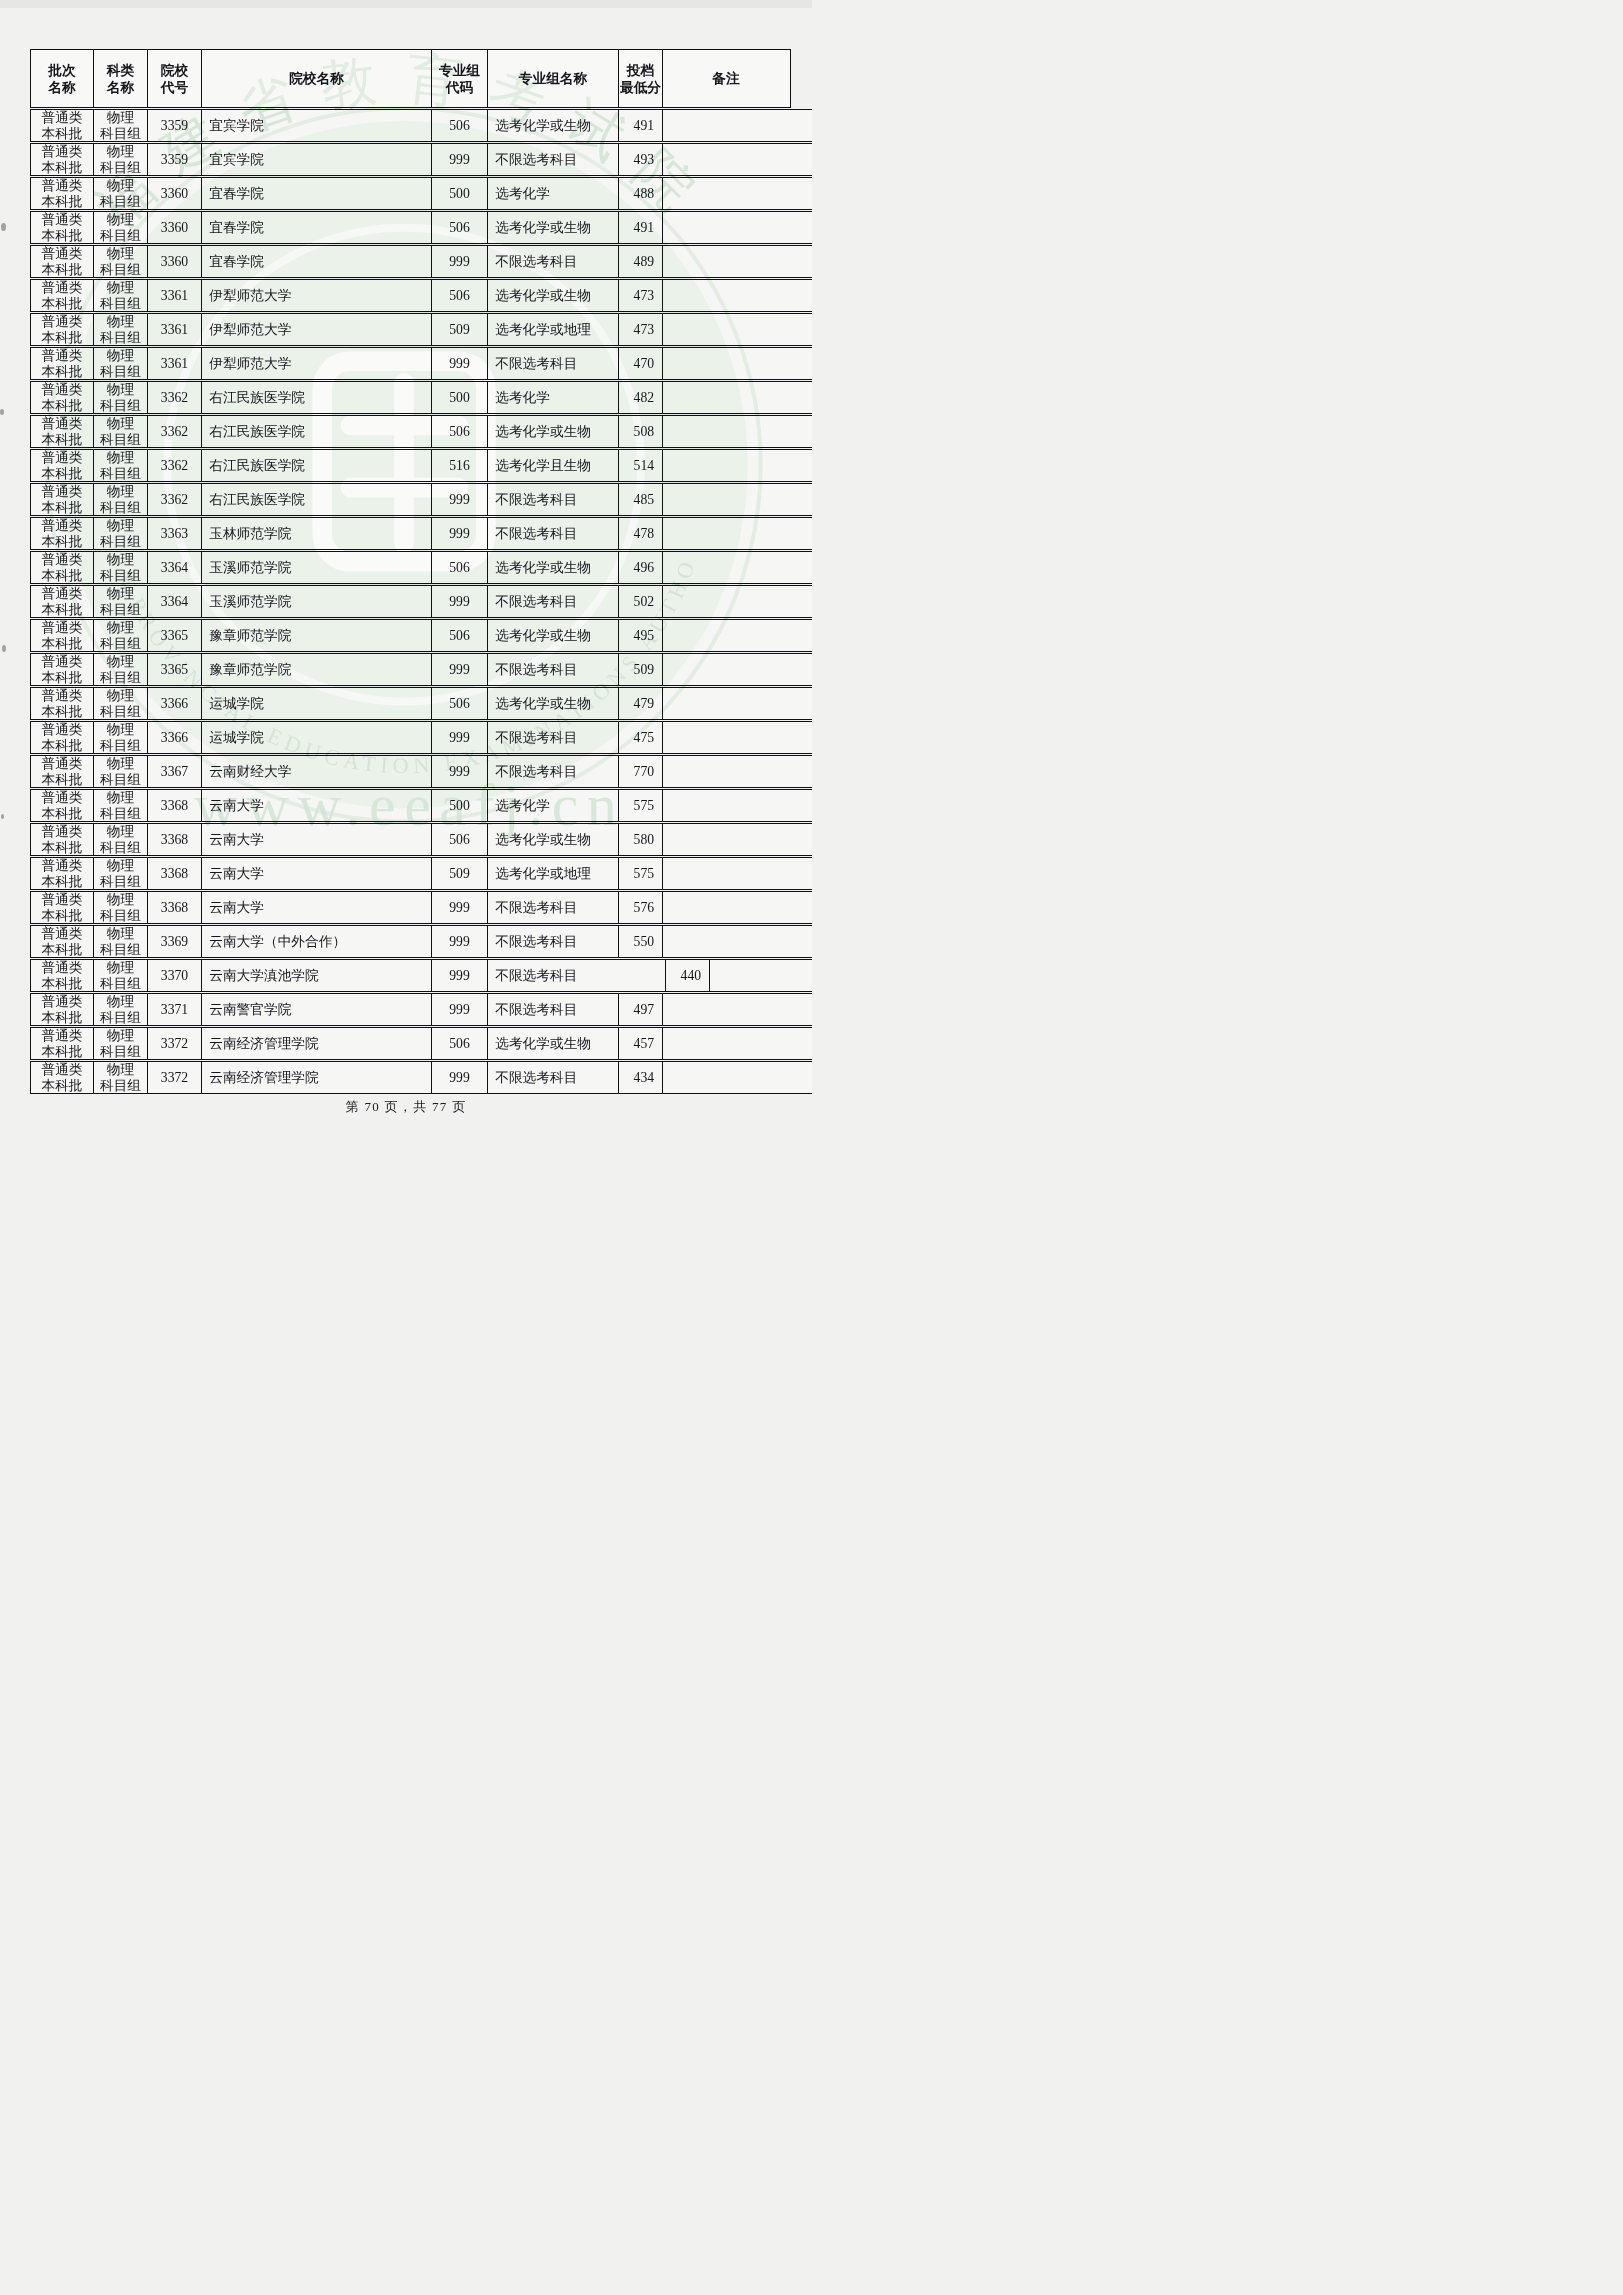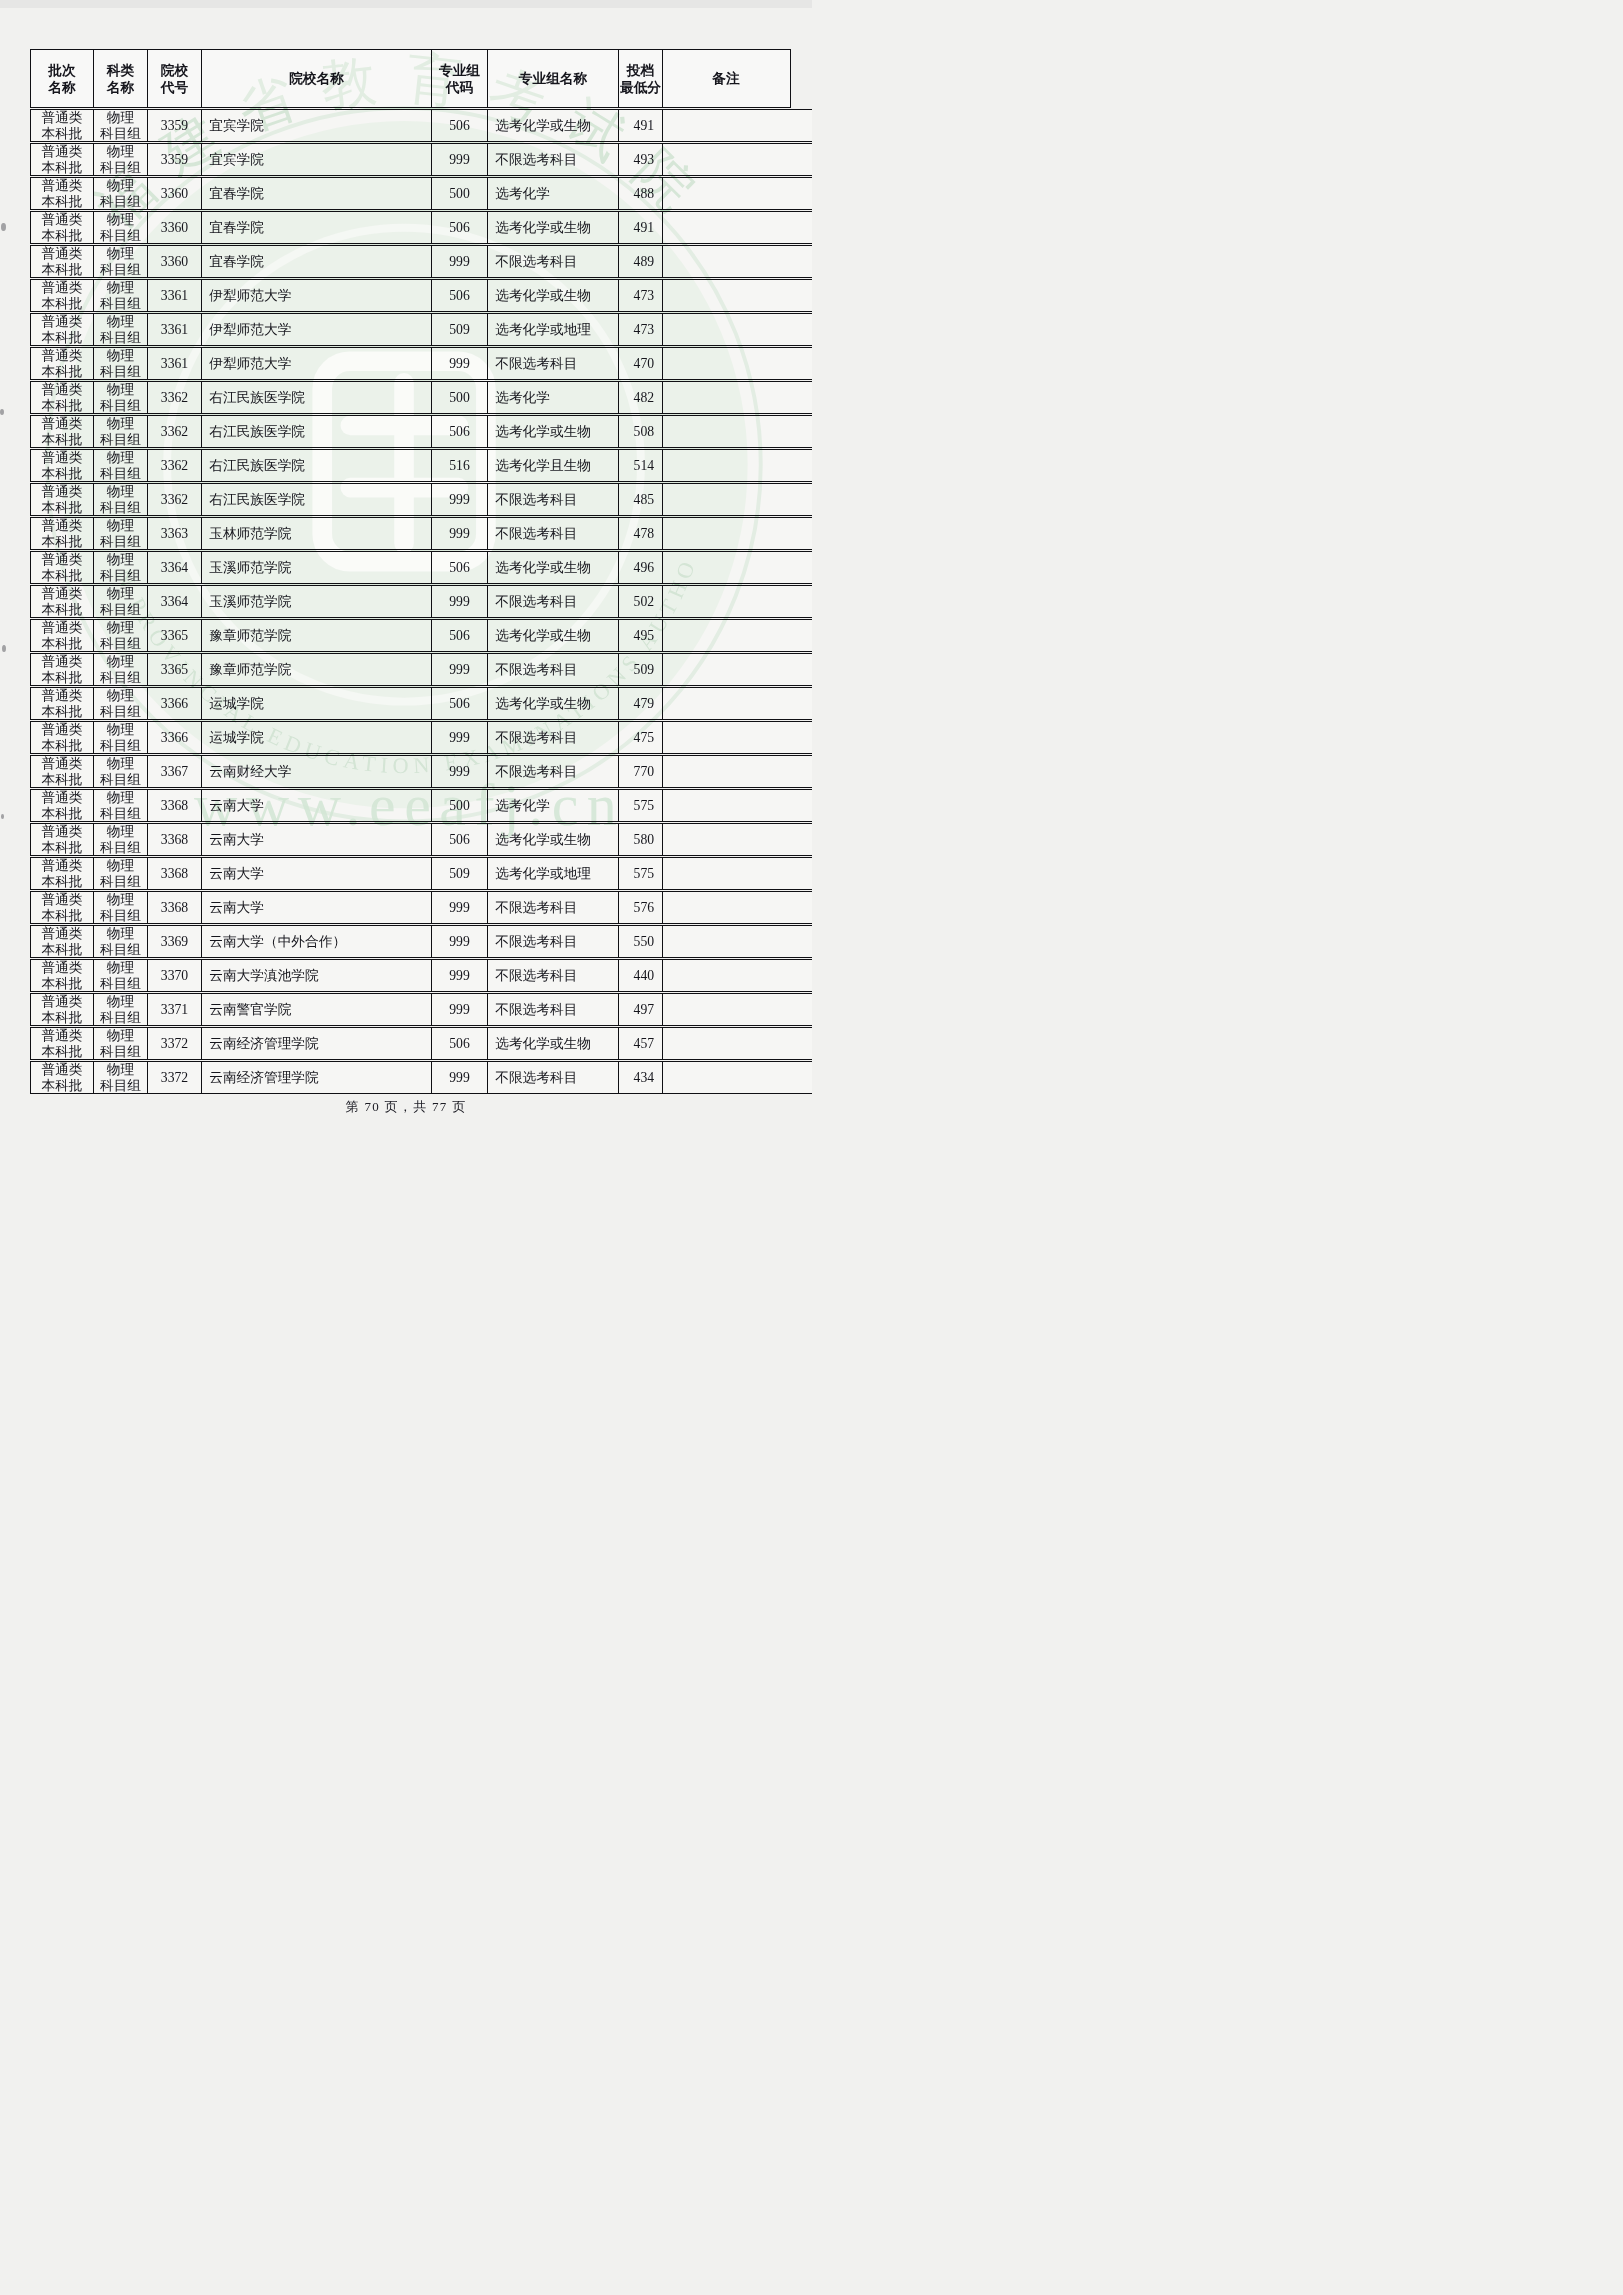--- a/index.html
+++ b/index.html
@@ -526,21 +526,21 @@
             <span>本科批</span>
           </div>
           <div class="cell al-center" style="width: 54px;">
             <span>物理</span>
             <span>科目组</span>
           </div>
           <div class="cell al-center" style="width: 54px;">3370</div>
           <div class="cell al-left" style="width: 230px; text-align: right;">云南大学滇池学院</div>
           <div class="cell al-center" style="width: 56px;">999</div>
           <div class="cell al-left" style="width: 131px;">不限选考科目</div>
-          <div class="cell al-right" style="width: 44px;">440</div>
+          <div class="cell al-right" style="width: 44px; margin-left: 47px;">440</div>
           <div class="cell al-center" style="width: 127px;"></div>
         </div>
         <div class="trow">
           <div class="cell al-center" style="width: 62px;">
             <span>普通类</span>
             <span>本科批</span>
           </div>
           <div class="cell al-center" style="width: 54px;">
             <span>物理</span>
             <span>科目组</span>

